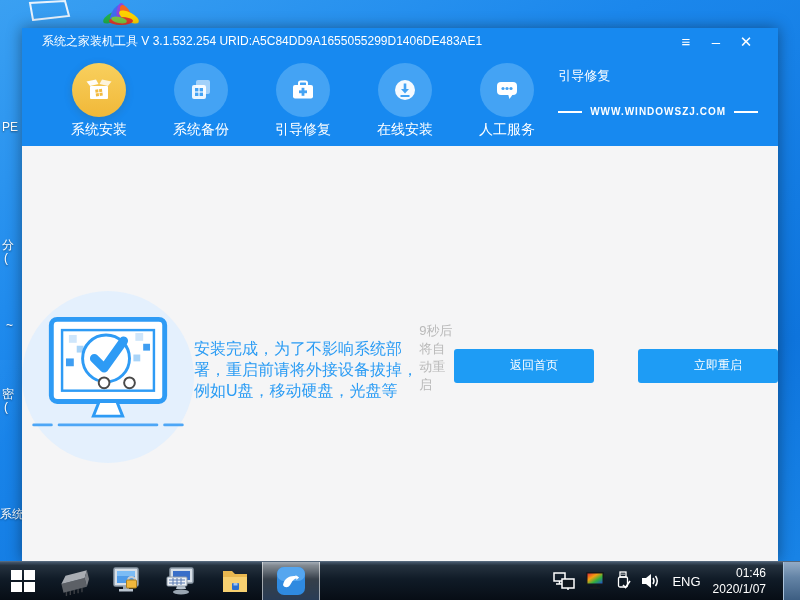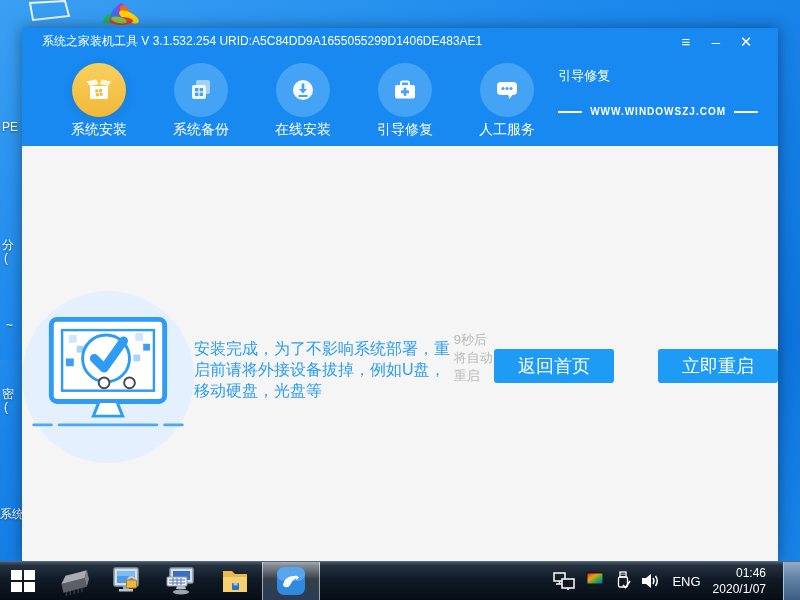--- a/index.html
+++ b/index.html
@@ -34,22 +34,22 @@
   .logo-tag{font-size:13px;}
   .logo-site{margin-top:21px;display:flex;align-items:center;gap:8px;font-size:10px;font-weight:bold;letter-spacing:1px;}
   .logo-site::before,.logo-site::after{content:"";width:24px;height:2px;background:#fff;}
   
   .content{flex:1;background:#f5f5f6;display:flex;flex-direction:row;align-items:center;}
   .illus{margin-top:46px;width:172px;height:172px;border-radius:50%;background:#e4f0fd;
     display:flex;align-items:center;justify-content:center;}
   .message{margin-top:34px;color:#2b9cf4;font-size:16px;}
   .countdown{margin-top:8px;color:#b9b9b9;font-size:13px;}
   .btn-row{margin-top:24px;display:flex;gap:44px;}
-  .btn{width:120px;height:34px;background:#1e9cf5;color:#fff;font-size:18px;border-radius:3px;
-    display:flex;align-items:center;justify-content:center;cursor:pointer;}
+  .btn{width:120px;height:34px;background:#1e9cf5;color:#fff;font-size:12px;border-radius:3px;
+    display:flex;align-items:center;justify-content:center;cursor:pointer;padding-left:20px;}
   
   .taskbar{position:absolute;left:0;bottom:0;width:800px;height:38px;z-index:3;
     background:linear-gradient(180deg,#46586c 0%,#25323f 9%,#101b27 45%,#070d15 100%);
     border-top:1px solid #55687c;display:flex;align-items:center;}
   .tb-btn{height:38px;display:flex;align-items:center;justify-content:center;cursor:pointer;}
   .start{width:46px;}
   .tb-ic{width:54px;}
   .task-app{width:56px;background:linear-gradient(180deg,rgba(255,255,255,.50),rgba(255,255,255,.16) 45%,rgba(130,185,255,.28));
     border-left:1px solid rgba(255,255,255,.55);border-right:1px solid rgba(255,255,255,.55);}
   .tray{margin-left:auto;display:flex;align-items:center;gap:9px;height:54px;}
@@ -131,39 +131,39 @@
                 <rect x="12.6" y="16.6" width="3.4" height="3.4"></rect>
             </g>
           </svg>
         </span>
         <span class="nav-label">系统备份</span>
       </div>
 
       <div class="nav-item">
         <span class="nav-circle">
           <svg width="28" height="28" viewBox="0 0 28 28">
+            <rect x="10" y="5.5" width="8" height="6" rx="1.5" fill="none" stroke="#fff" stroke-width="2"></rect>
+            <rect x="4" y="9" width="20" height="13.5" rx="2" fill="#fff"></rect>
+            <rect x="12.6" y="11.8" width="2.8" height="8" fill="#44a3f4"></rect>
+            <rect x="10" y="14.4" width="8" height="2.8" fill="#44a3f4"></rect>
+          </svg>
+        </span>
+        <span class="nav-label">引导修复</span>
+      </div>
+
+      <div class="nav-item">
+        <span class="nav-circle">
+          <svg width="28" height="28" viewBox="0 0 28 28">
             <circle cx="14" cy="14" r="10" fill="#fff" opacity=".95"></circle>
             <rect x="12.7" y="7.5" width="2.6" height="6" fill="#44a3f4"></rect>
             <polygon points="10,13 18,13 14,17.6" fill="#44a3f4"></polygon>
             <line x1="9.5" y1="20" x2="18.5" y2="20" stroke="#44a3f4" stroke-width="2"></line>
           </svg>
         </span>
         <span class="nav-label">在线安装</span>
-      </div>
-
-      <div class="nav-item">
-        <span class="nav-circle">
-          <svg width="28" height="28" viewBox="0 0 28 28">
-            <rect x="10" y="5.5" width="8" height="6" rx="1.5" fill="none" stroke="#fff" stroke-width="2"></rect>
-            <rect x="4" y="9" width="20" height="13.5" rx="2" fill="#fff"></rect>
-            <rect x="12.6" y="11.8" width="2.8" height="8" fill="#44a3f4"></rect>
-            <rect x="10" y="14.4" width="8" height="2.8" fill="#44a3f4"></rect>
-          </svg>
-        </span>
-        <span class="nav-label">引导修复</span>
       </div>
 
       <div class="nav-item">
         <span class="nav-circle">
           <svg width="28" height="28" viewBox="0 0 28 28">
             <rect x="4" y="6" width="20" height="13" rx="4" fill="#fff"></rect>
             <polygon points="15,18 20,18 16.5,23" fill="#fff"></polygon>
             <circle cx="10" cy="12.5" r="1.6" fill="#44a3f4"></circle>
             <circle cx="14" cy="12.5" r="1.6" fill="#44a3f4"></circle>
             <circle cx="18" cy="12.5" r="1.6" fill="#44a3f4"></circle>

